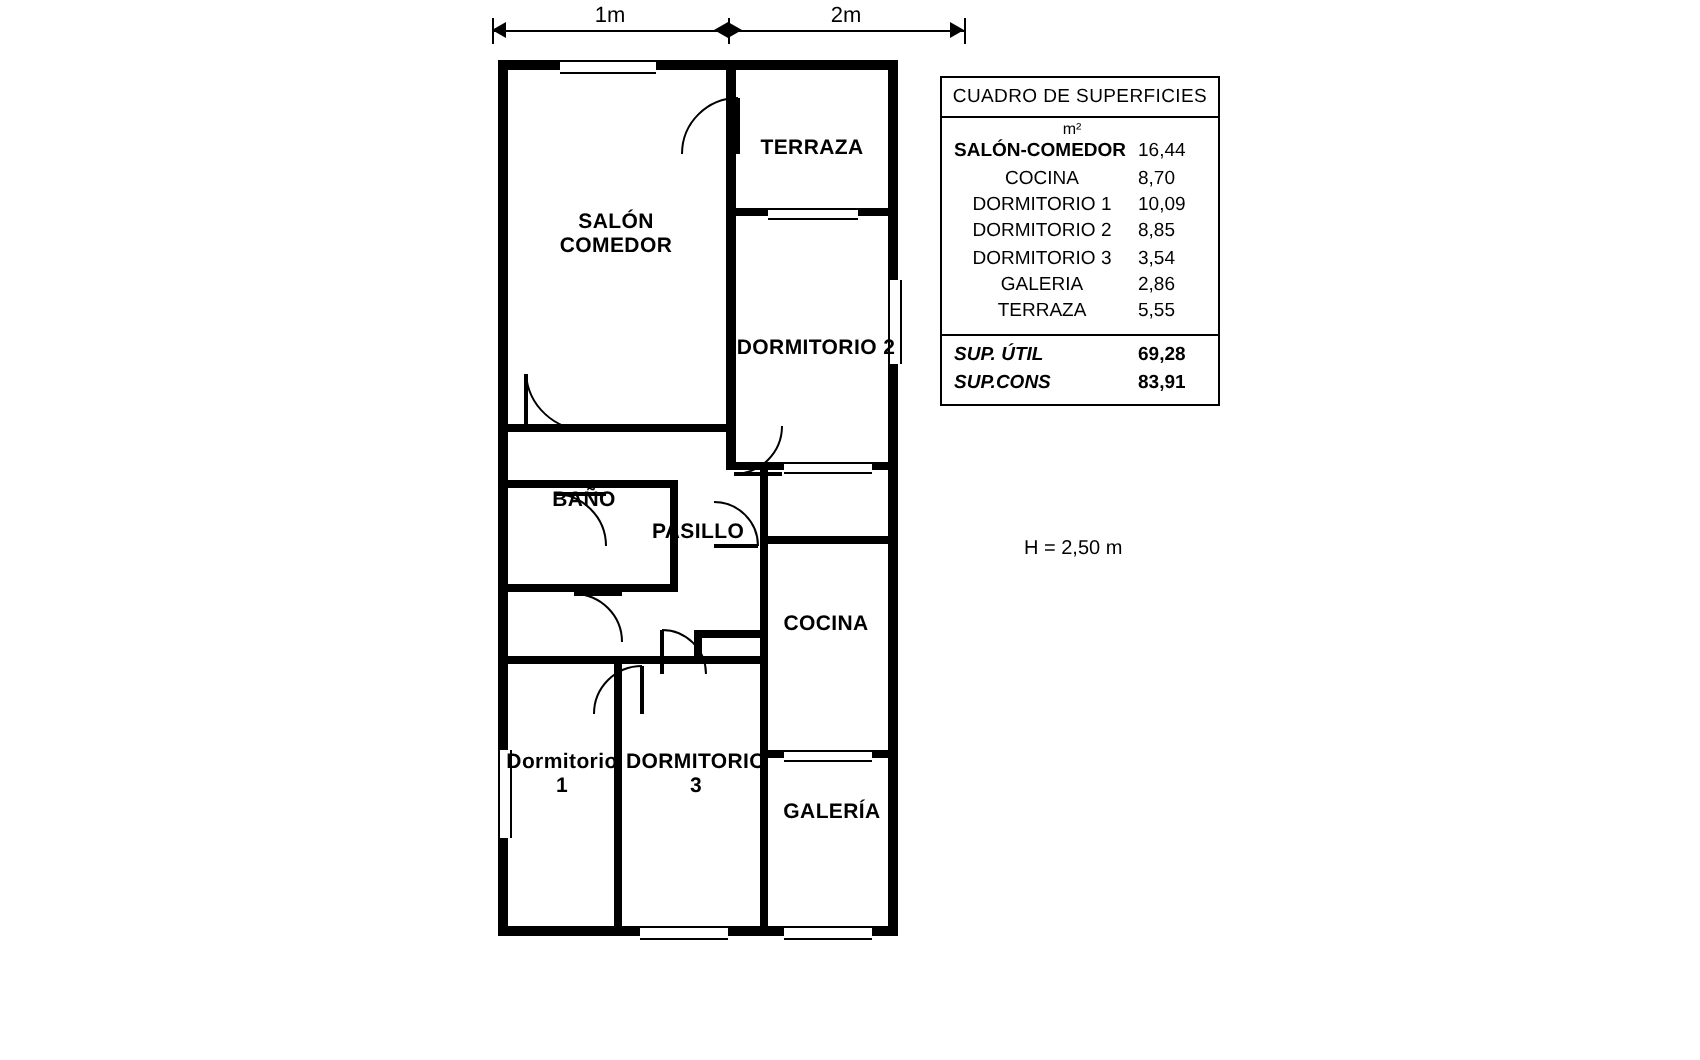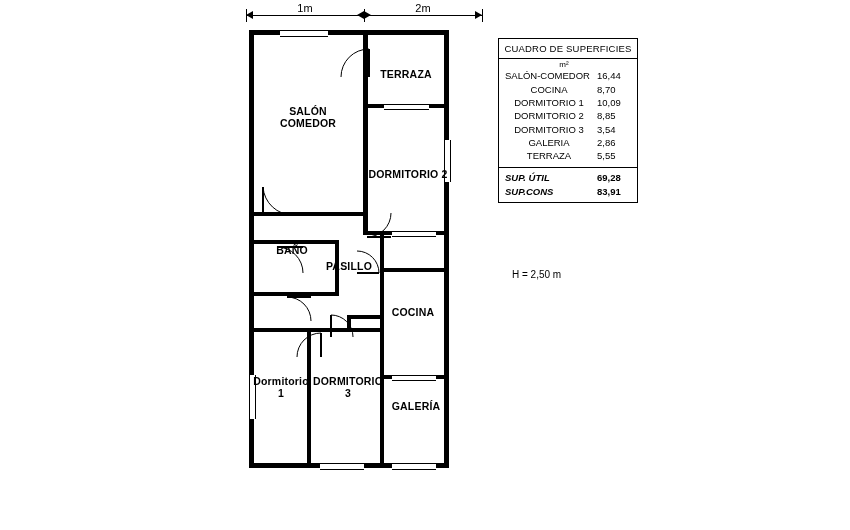--- a/index.html
+++ b/index.html
@@ -102,21 +102,20 @@
 
   
   .surf-table {
     position: absolute;
     left: 470px;
     top: 38px;
     width: 138px;
     border: 1px solid #000;
     background: #fff;
     font-size: 9.5px;
-    margin-left: 28px;
   }
   .surf-head {
     text-align: center;
     padding: 4px 2px 4px 2px;
     border-bottom: 1px solid #000;
     font-size: 9.5px;
     letter-spacing: 0.2px;
   }
   .surf-unit {
     text-align: center;
@@ -124,21 +123,21 @@
     font-size: 8px;
   }
   .surf-row {
     display: flex;
     justify-content: space-between;
     padding: 1.2px 8px 1.2px 6px;
     font-size: 9.5px;
   }
   .surf-row .name { flex: 1 1 auto; text-align: center; padding-right: 4px;}
   .surf-row .val  { width: 32px; text-align: left; }
-  .surf-row.left-name .name { text-align: left; }
+  .surf-row.left-name .name { text-align: left; font-weight: bold; }
   .surf-sep {
     border-top: 1px solid #000;
     margin-top: 2px;
   }
   .surf-row.total {
     font-weight: bold;
   }
   .surf-row.total .name { text-align: left; font-style: italic; }
   .height-note {
     position: absolute;

